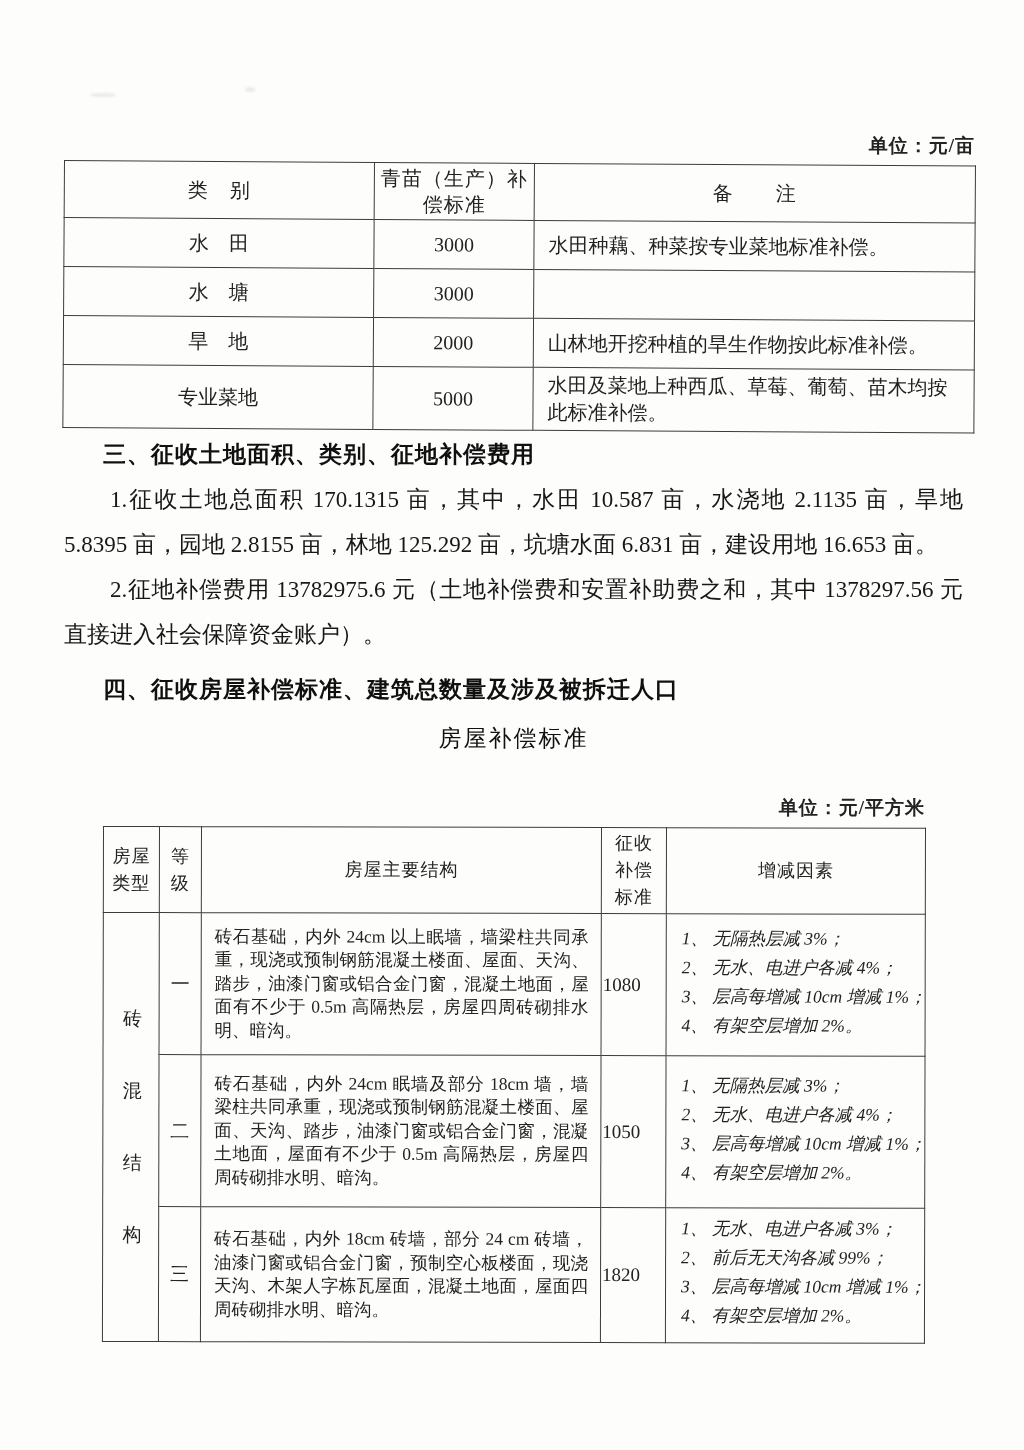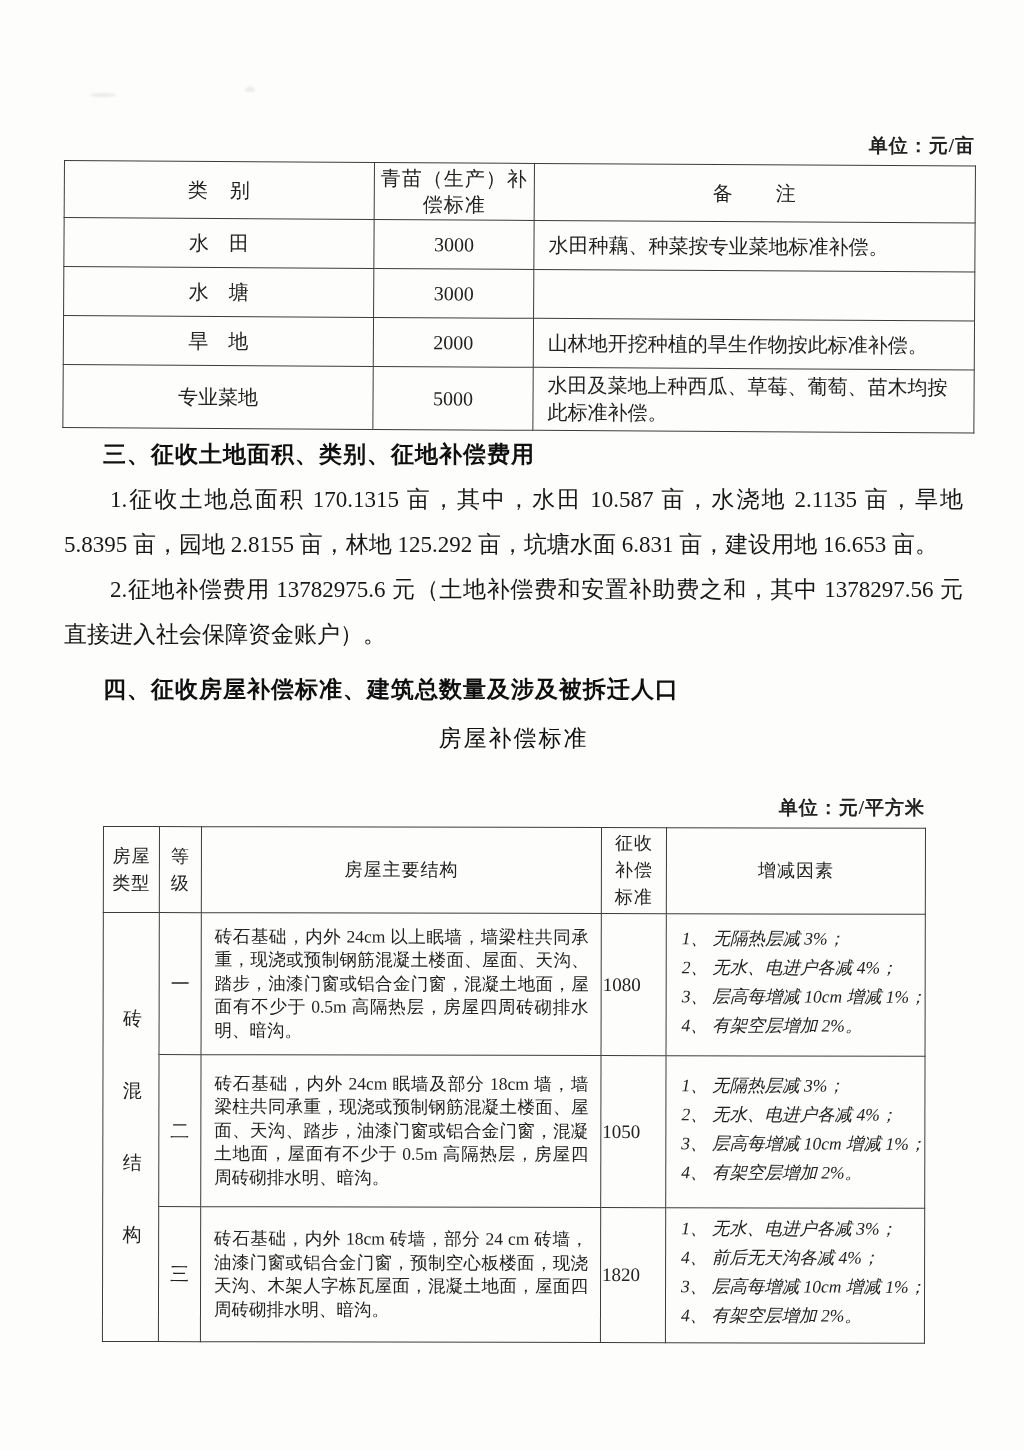--- a/index.html
+++ b/index.html
@@ -186,21 +186,21 @@
           <div class="factor-line">3、 层高每增减 10cm 增减 1%；</div>
           <div class="factor-line">4、 有架空层增加 2%。</div>
         </td>
       </tr>
       <tr style="height:116px">
         <td class="grade">三</td>
         <td class="structure">砖石基础，内外 18cm 砖墙，部分 24 cm 砖墙，油漆门窗或铝合金门窗，预制空心板楼面，现浇天沟、木架人字栋瓦屋面，混凝土地面，屋面四周砖砌排水明、暗沟。</td>
         <td class="std">1820</td>
         <td class="factors">
           <div class="factor-line">1、 无水、电进户各减 3%；</div>
-          <div class="factor-line">4、 前后无天沟各减 4%；</div>
+          <div class="factor-line">2、 前后无天沟各减 99%；</div>
           <div class="factor-line">3、 层高每增减 10cm 增减 1%；</div>
           <div class="factor-line">4、 有架空层增加 2%。</div>
         </td>
       </tr>
     </tbody>
       </table>
   </div>
 
 </div>
 

